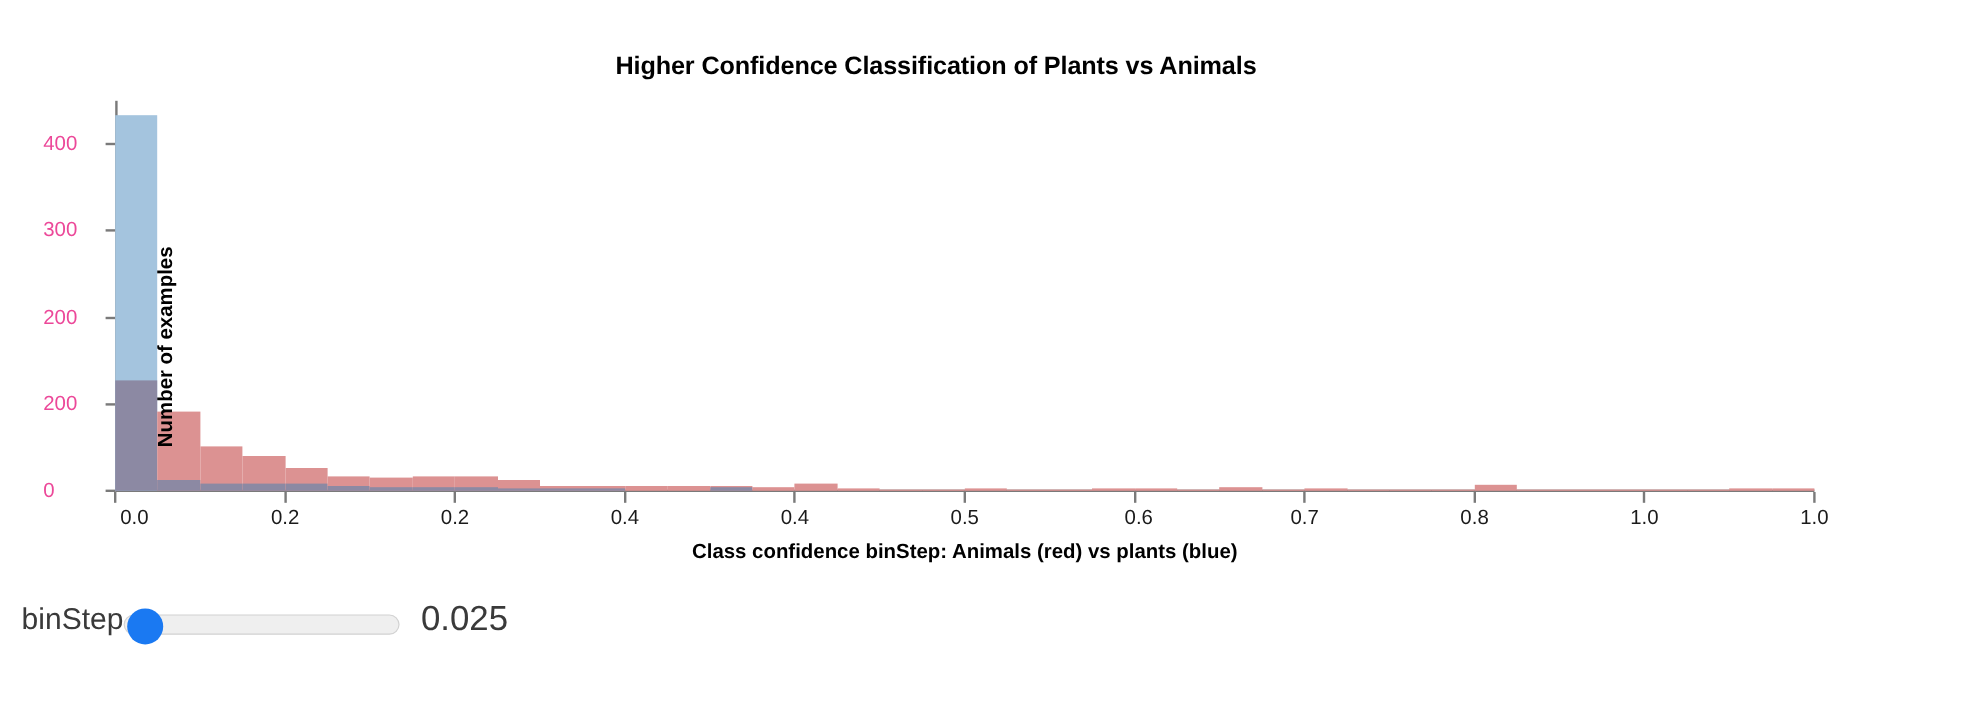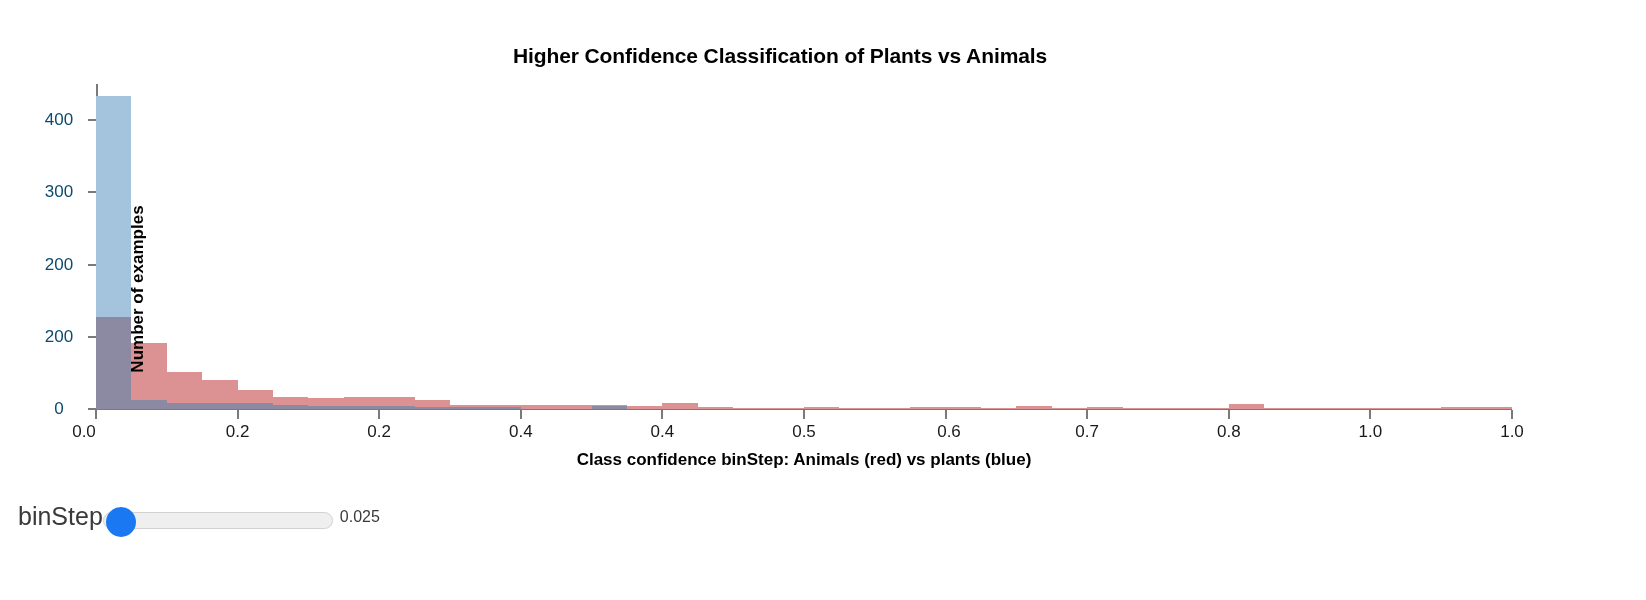--- a/index.html
+++ b/index.html
@@ -81,23 +81,23 @@
     position: absolute;
     left: 88px;
     width: 8px;
     height: 2px;
     background: #7a7a7a;
   }
   .ylabel {
     position: absolute;
     right: 0;
     width: 46px;
-    text-align: center;
+    text-align: left;
     font-size: 17px;
-    color: #0c4a6e;
+    color: #ec4899;
     line-height: 17px;
   }
   .ylabel-wrap {
     position: absolute;
     left: 30px;
     width: 52px;
     height: 17px;
   }
 
   .axis-title-y {
@@ -181,24 +181,24 @@
   .slider-thumb {
     position: absolute;
     left: 3px;
     top: 6px;
     width: 30px;
     height: 30px;
     border-radius: 50%;
     background: #1a79f2;
   }
   .control-value {
-    font-size: 16px;
+    font-size: 29px;
     color: #3a3a3a;
     line-height: 25px;
-    margin-left: 7px;
+    margin-left: 18px;
   }
 </style>
 </head>
 <body>
 
 <div id="root">
 
   <div class="chart-title">Higher Confidence Classification of Plants vs Animals</div>
 
   <div class="axis-y-line"></div>
@@ -221,21 +221,21 @@
       <div class="ylabel-wrap" style="top: 183.333px;">
         <div class="ylabel">300</div>
       </div>
       <div class="ytick" style="top: 119.111px;"></div>
       <div class="ylabel-wrap" style="top: 111.111px;">
         <div class="ylabel">400</div>
       </div>
     </div>
   <div id="x-axis">
       <div class="xtick" style="left: 95px;"></div>
-      <div class="xlabel" style="left: 84px;">0.0</div>
+      <div class="xlabel" style="left: 112px;">0.0</div>
       <div class="xtick" style="left: 236.6px;"></div>
       <div class="xlabel" style="left: 237.6px;">0.2</div>
       <div class="xtick" style="left: 378.2px;"></div>
       <div class="xlabel" style="left: 379.2px;">0.2</div>
       <div class="xtick" style="left: 519.8px;"></div>
       <div class="xlabel" style="left: 520.8px;">0.4</div>
       <div class="xtick" style="left: 661.4px;"></div>
       <div class="xlabel" style="left: 662.4px;">0.4</div>
       <div class="xtick" style="left: 803px;"></div>
       <div class="xlabel" style="left: 804px; text-align: center;">0.5</div>

